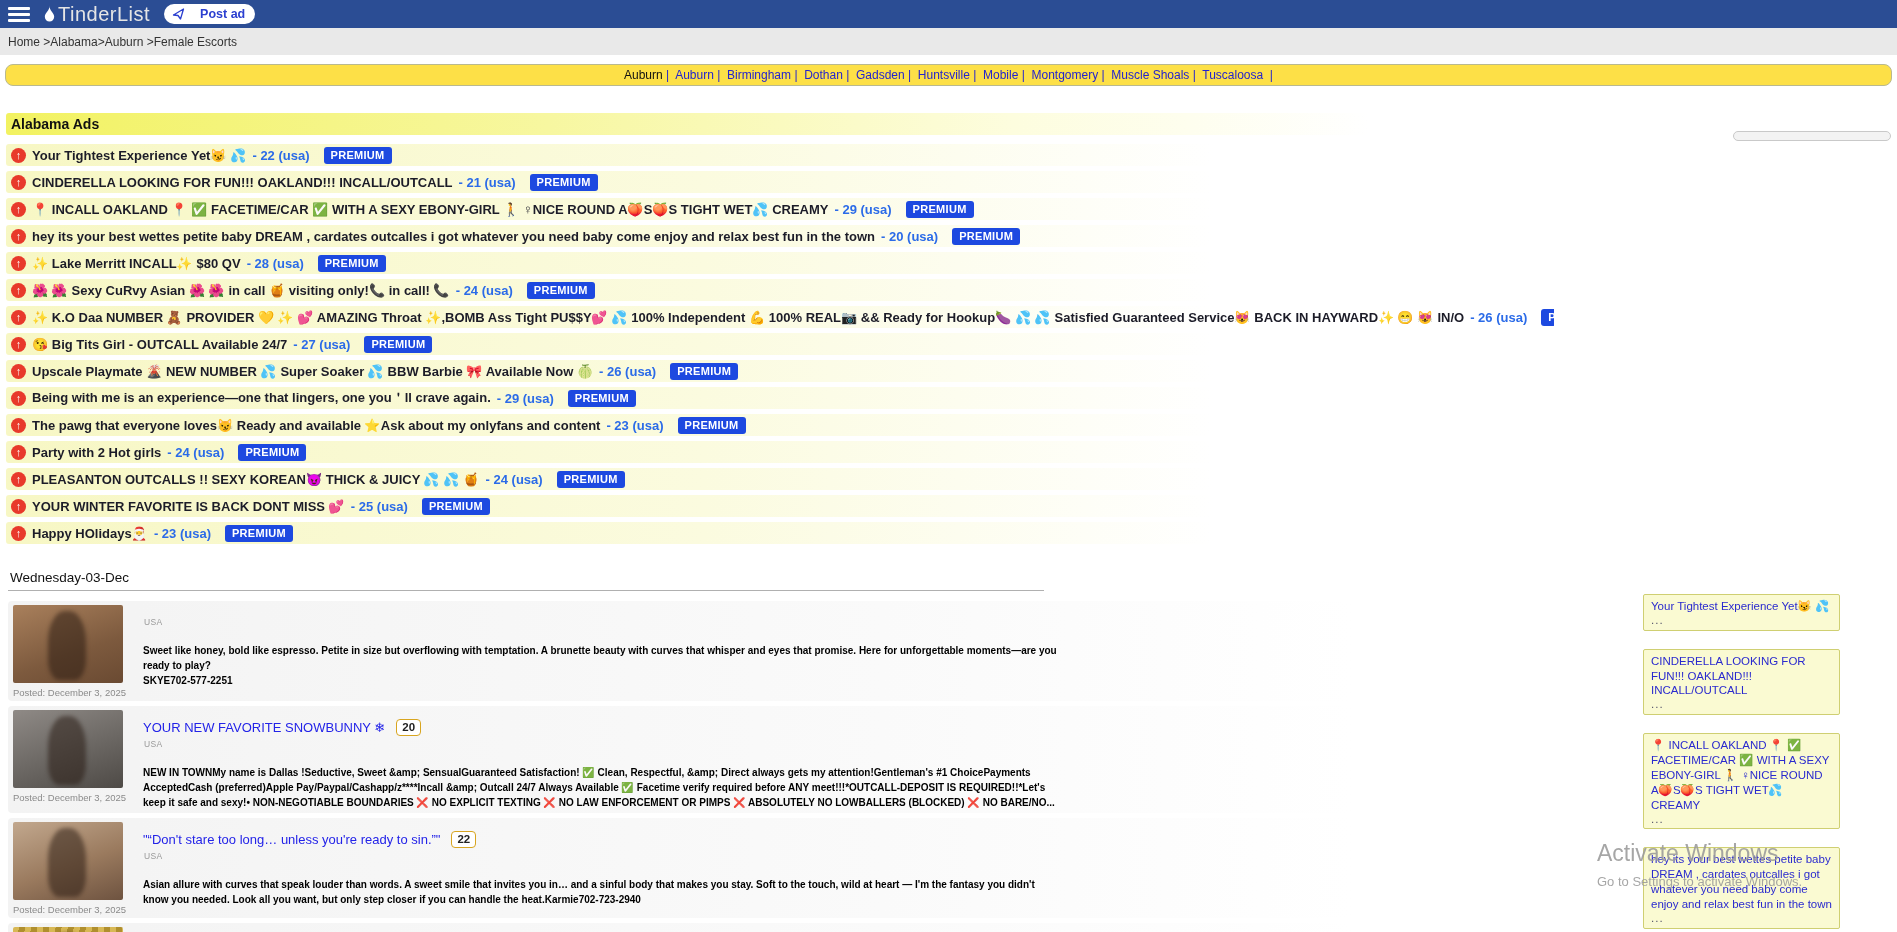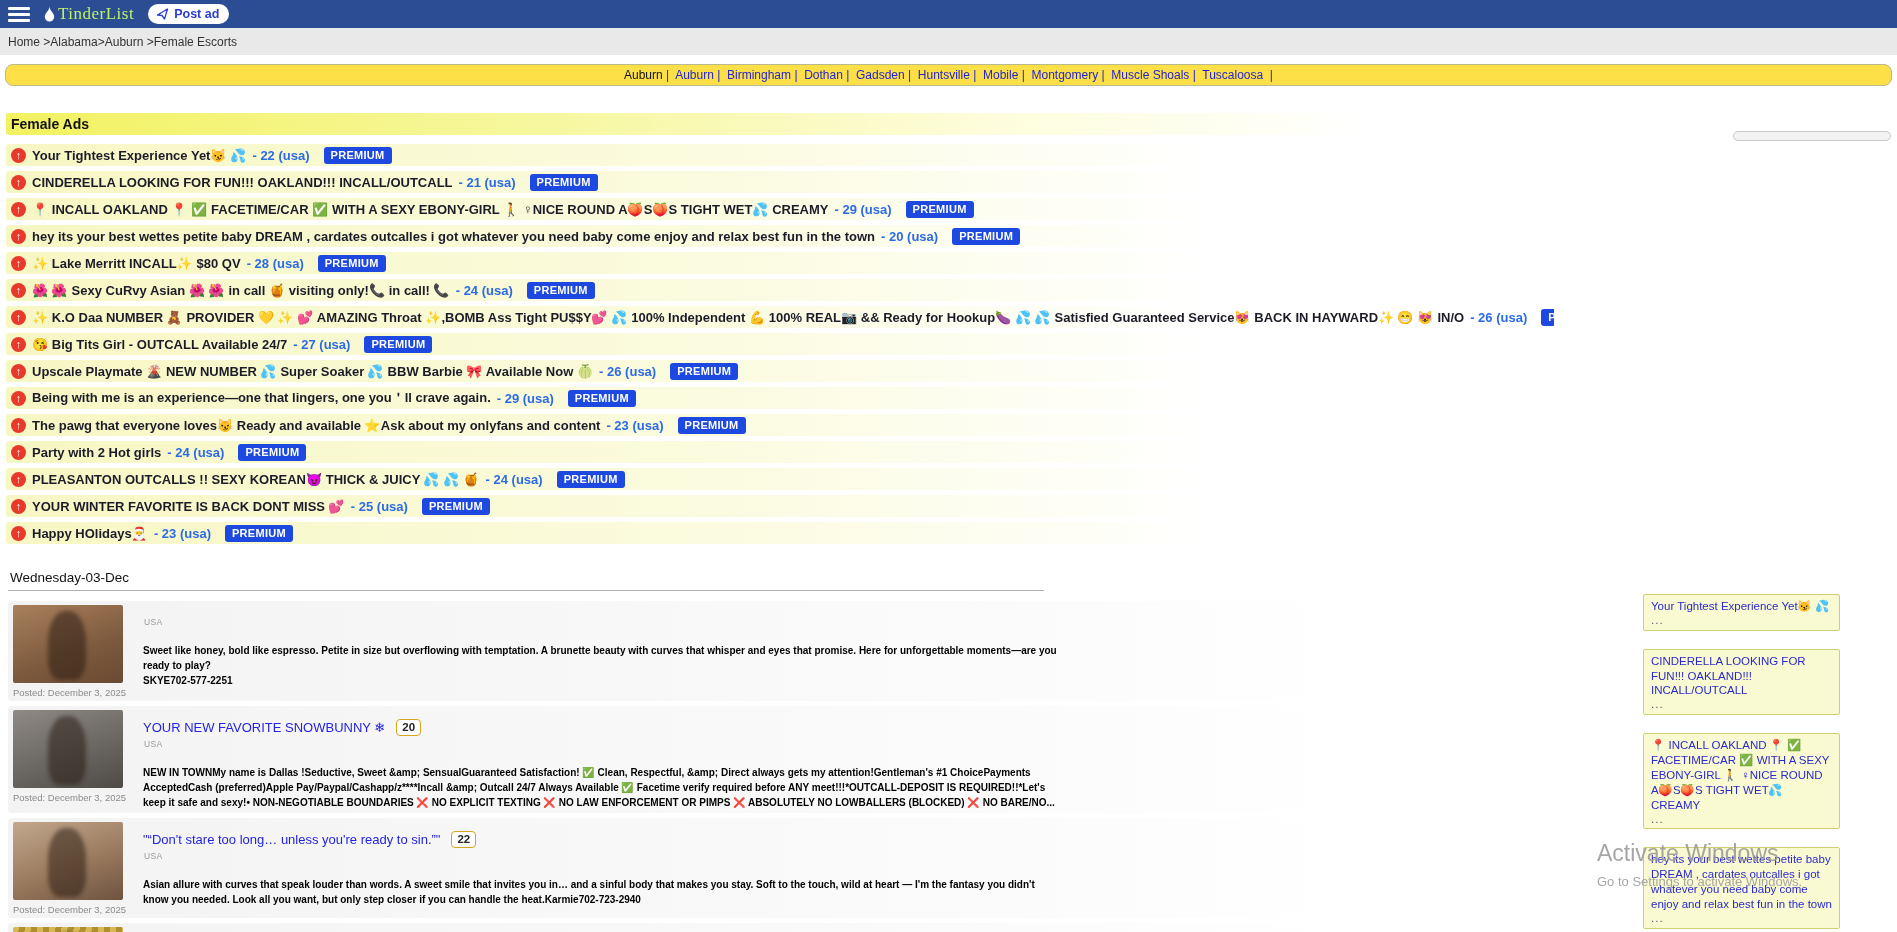--- a/index.html
+++ b/index.html
@@ -18,34 +18,34 @@
     height: 28px;
     background: var(--header-bg, #2b4d94);
     display: flex;
     align-items: center;
     padding: 0 8px;
   }
   .burger { width: 22px; display: flex; flex-direction: column; gap: 3px; cursor: pointer; margin-right: 12px; }
   .burger span { display: block; height: 3px; background: #fff; border-radius: 1px; }
   .brand { display: flex; align-items: center; gap: 1px; cursor: pointer; }
   .brand-name {
-    font-family: Liberation Serif, serif;
-    font-size: 17px;
-    color: #bef264;
+    font-family: Liberation Sans, sans-serif;
+    font-size: 20px;
+    color: #e5e5e5;
     letter-spacing: 0.5px;
   }
   .postad {
     margin-left: 14px;
     background: #fff;
     border: none;
     border-radius: 11px;
     padding: 3px 10px 3px 8px;
     display: flex;
     align-items: center;
-    gap: 5px;
+    gap: 15px;
     font-family: "Liberation Sans", sans-serif;
     font-size: 12.5px;
     font-weight: bold;
     color: #2b3fd0;
     cursor: pointer;
   }
 
   
   .breadcrumb {
     height: 27px;
@@ -226,21 +226,21 @@
 <nav class="breadcrumb">
   <span>Home &gt;Alabama&gt;Auburn &gt;Female Escorts</span>
 </nav>
 
 <div class="citybox">
   <span id="citylinks"><span class="city-cur">Auburn</span><span class="city-sep"> |  </span><a class="city-link">Auburn</a><span class="city-sep"> |  </span><a class="city-link">Birmingham</a><span class="city-sep"> |  </span><a class="city-link">Dothan</a><span class="city-sep"> |  </span><a class="city-link">Gadsden</a><span class="city-sep"> |  </span><a class="city-link">Huntsville</a><span class="city-sep"> |  </span><a class="city-link">Mobile</a><span class="city-sep"> |  </span><a class="city-link">Montgomery</a><span class="city-sep"> |  </span><a class="city-link">Muscle Shoals</a><span class="city-sep"> |  </span><a class="city-link">Tuscaloosa</a><span class="city-sep">  |</span></span>
 </div>
 
 <section class="premium">
   <div class="p-title-strip">
-    <span>Female Ads</span>
+    <span>Alabama Ads</span>
   </div>
   <div id="premium-rows">
   <div class="p-row">
     <span class="up-icon">↑</span>
     <a class="p-title">Your Tightest Experience Yet😼 💦</a>
     <span class="p-meta">- 22 (usa)</span>
     <span class="p-badge">PREMIUM</span>
   </div>
 
   <div class="p-row">

